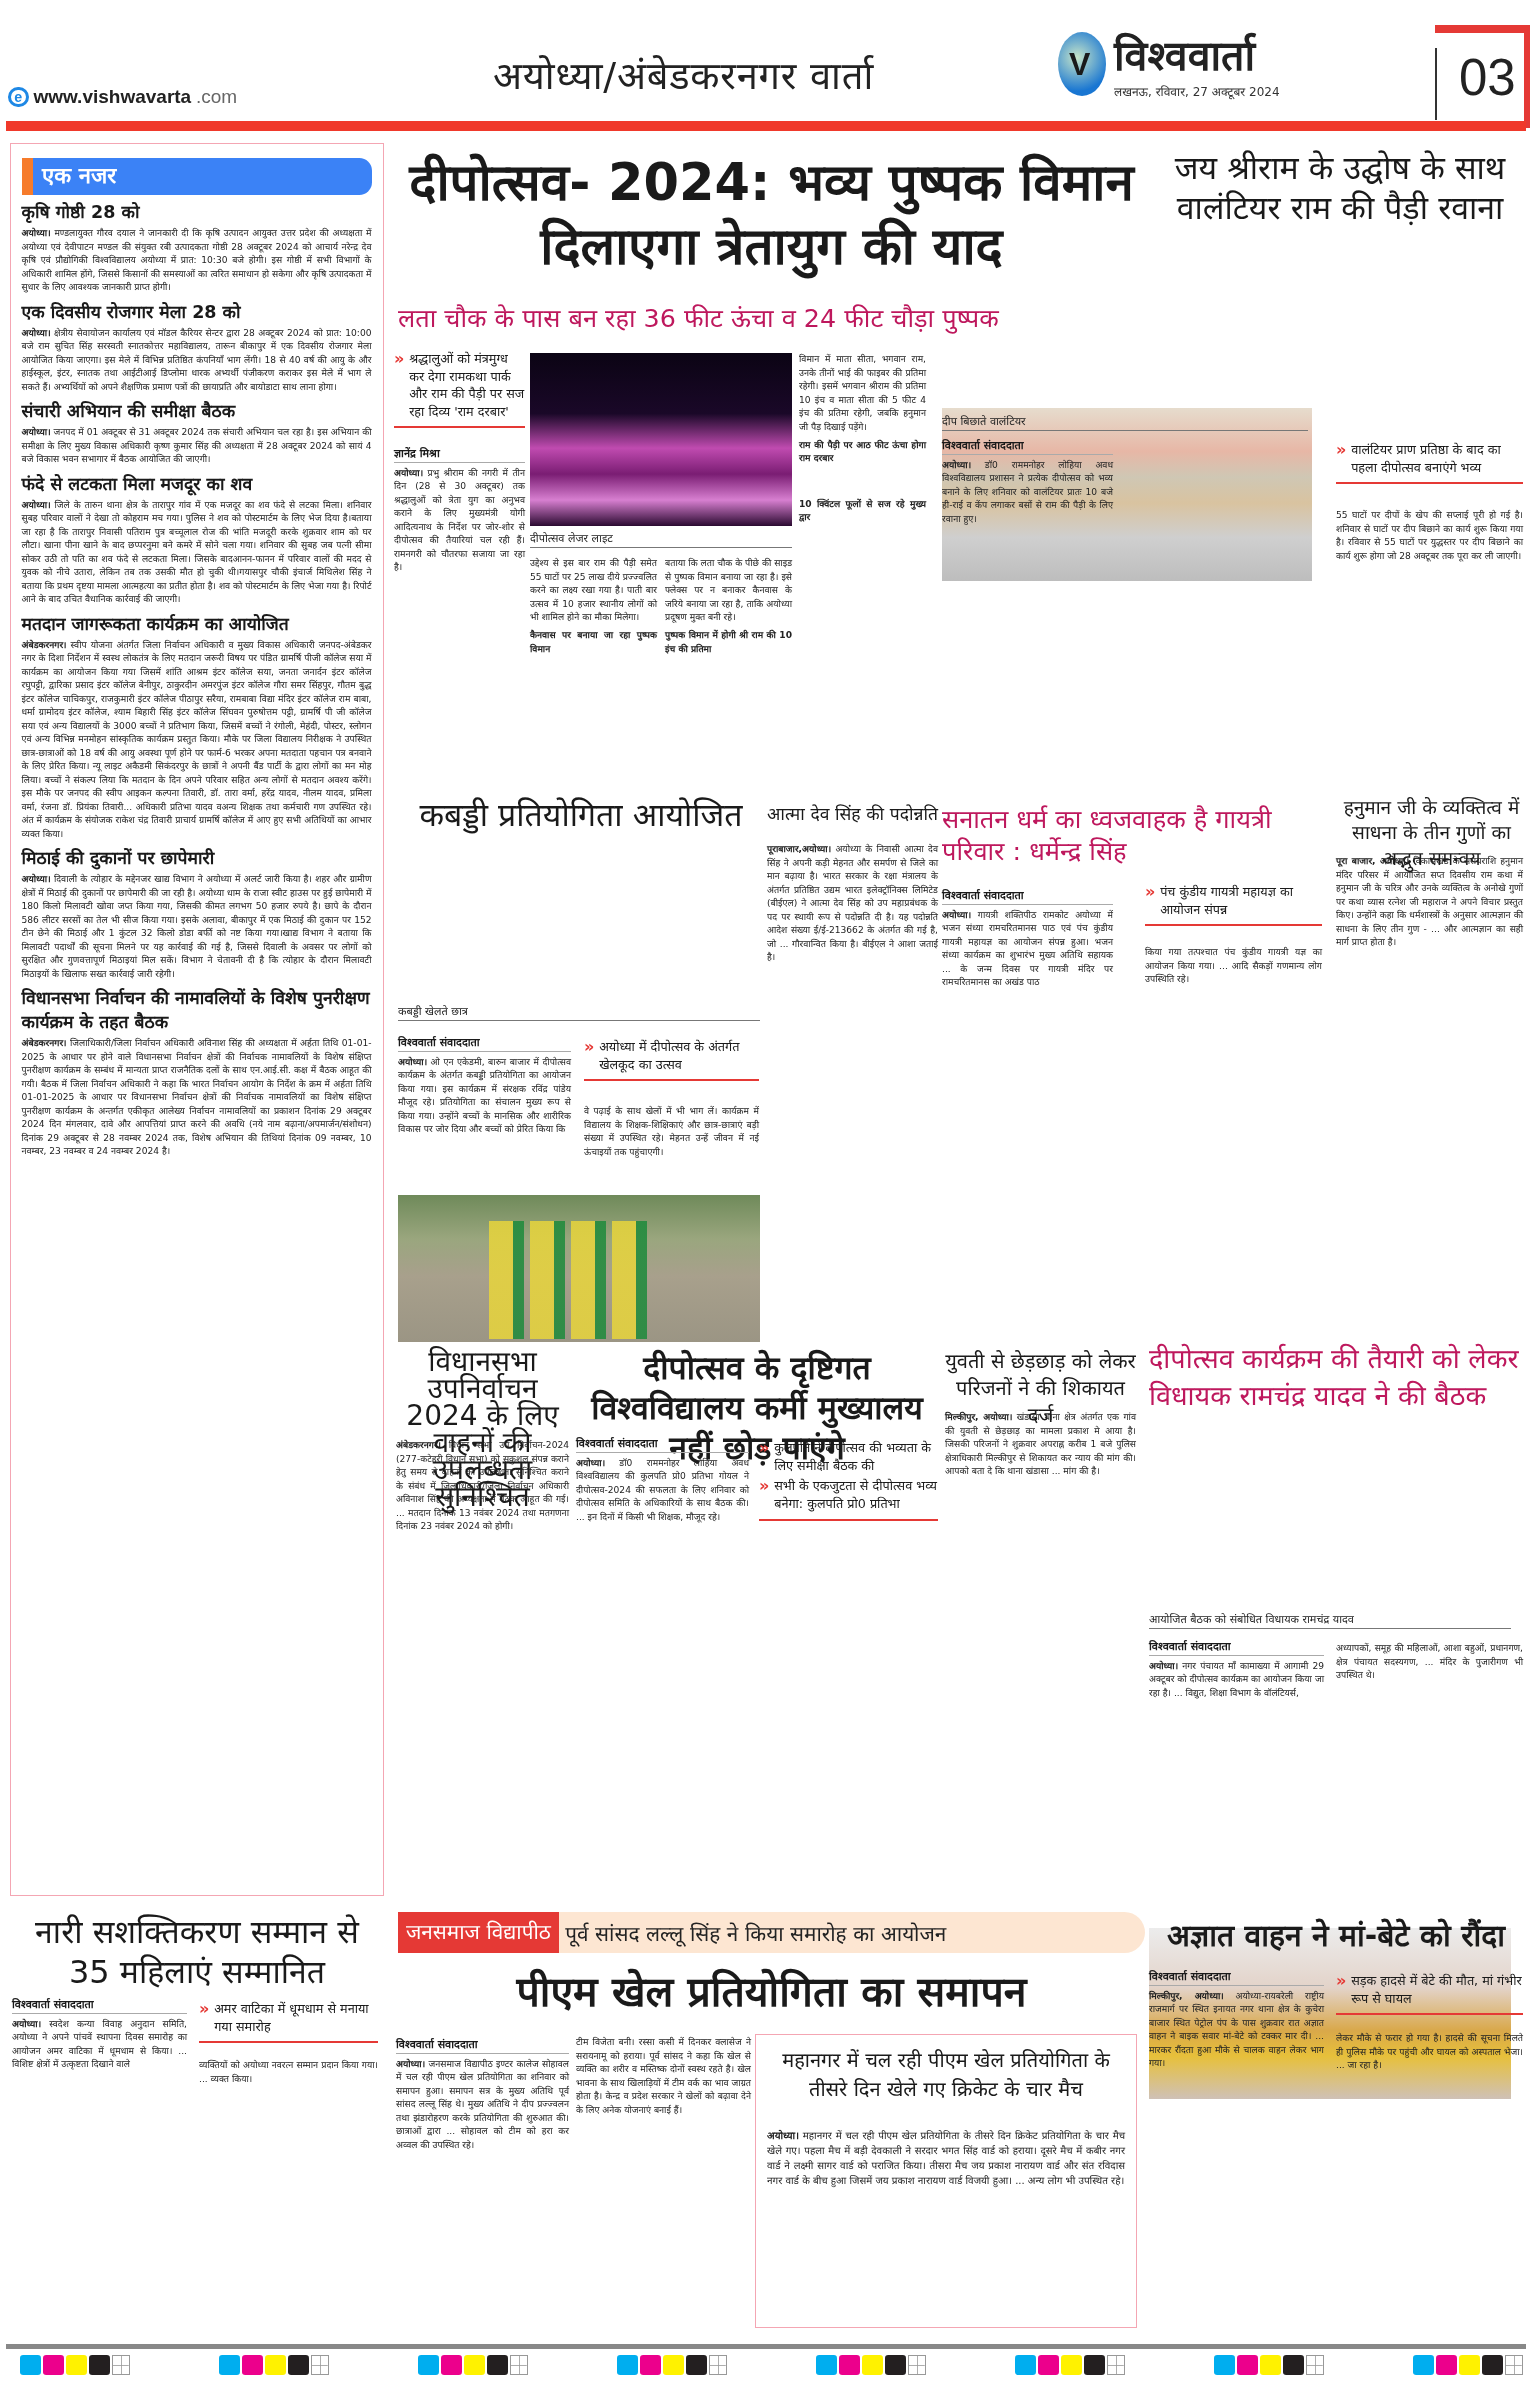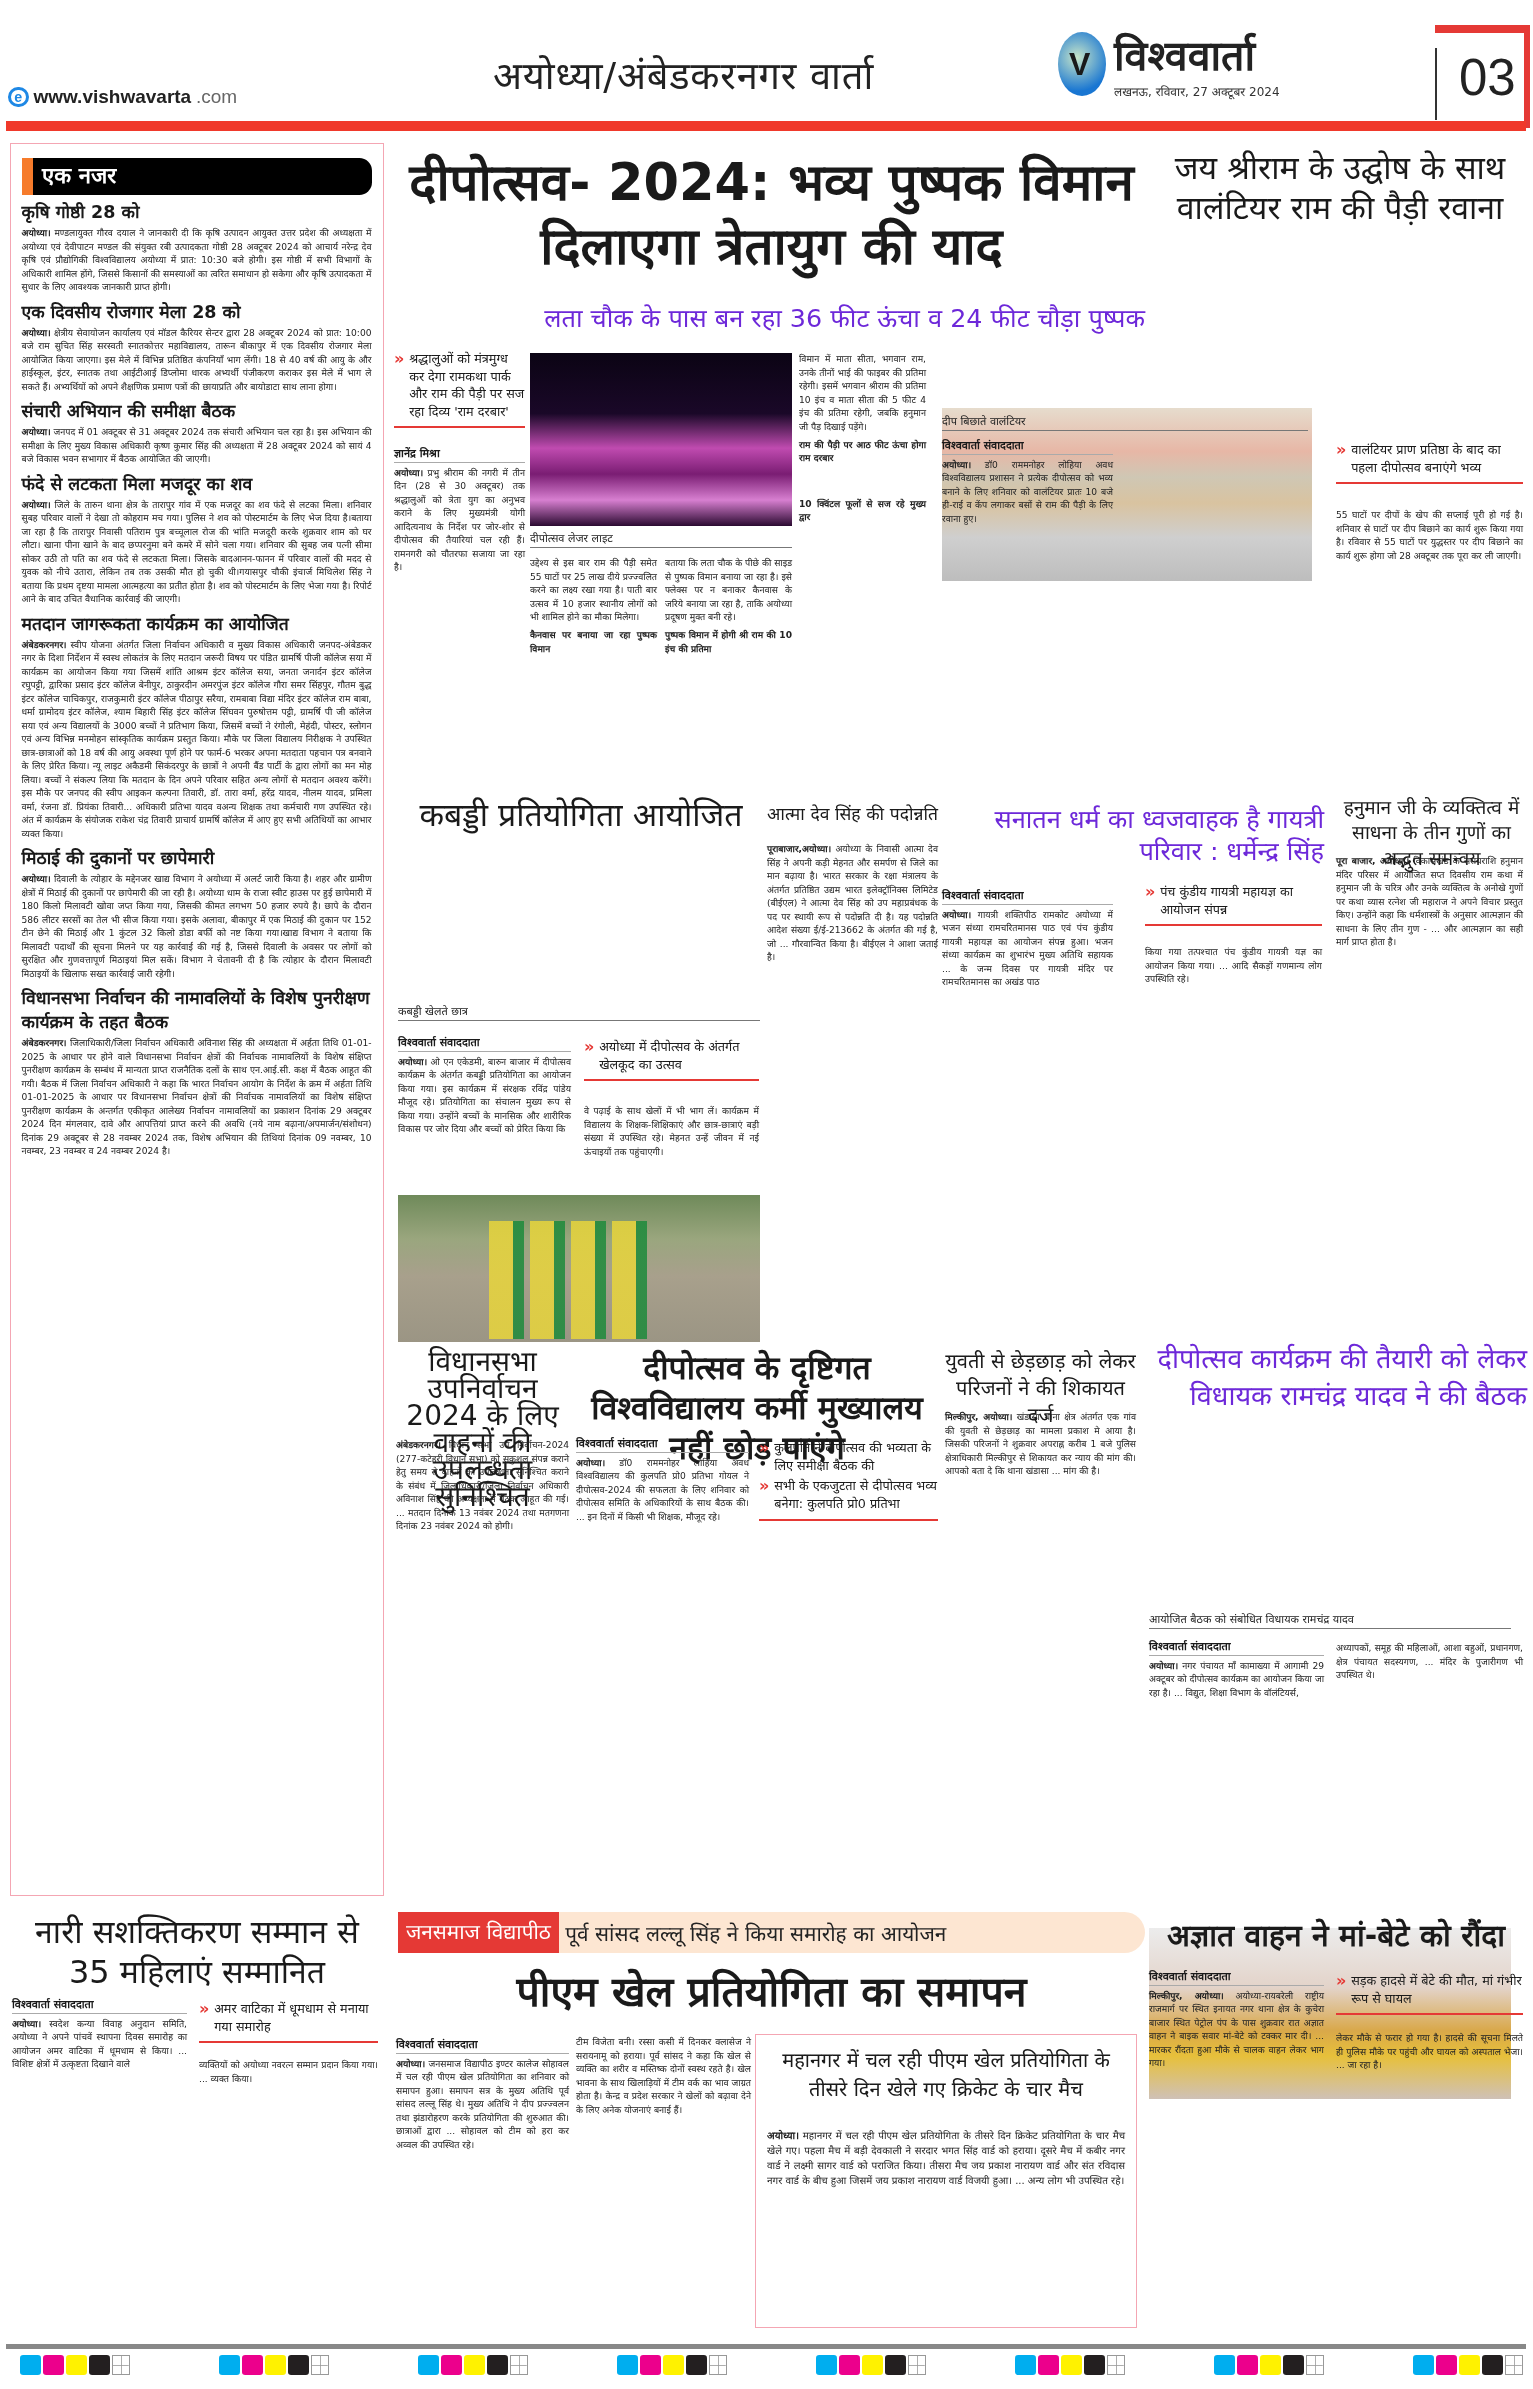--- a/index.html
+++ b/index.html
@@ -19,30 +19,30 @@
   .page-num { left: 1435px; top: 25.4px; width: 95px; height: 103px; border-top: 8px solid #e53935; border-right: 6.4px solid #e53935; }
   .page-num span { position: absolute; left: 24px; top: 14.3px; font-size: 51px; font-family: "Liberation Sans", sans-serif; color: #222; }
   .page-num::before { content: ""; position: absolute; left: 0; top: 14.3px; width: 1.6px; height: 72px; background: #333; }
   .red-bar { left: 6.4px; top: 121px; width: 1520px; height: 9.5px; background: #f0392b; }
 
   
   .body-text { font-size: 9.1px; line-height: 13.5px; color: #222; text-align: justify; }
   .body-text b { font-weight: bold; }
   .hl-xl { font-size: 51px; font-weight: bold; line-height: 64px; text-align: center; color: #1a1a1a; }
   .hl-lg { font-size: 32px; line-height: 40px; text-align: center; color: #1a1a1a; }
-  .hl-md { font-size: 25.4px; line-height: 32px; text-align: right; color: #6d28d9; }
+  .hl-md { font-size: 25.4px; line-height: 32px; text-align: left; color: #be185d; }
   .hl-sm { font-size: 17.5px; line-height: 22px; color: #1a1a1a; }
   .byline { font-size: 11px; font-weight: bold; border-bottom: 1.6px solid #aaa; padding-bottom: 2.4px; margin-bottom: 3.2px; }
   .caption { font-size: 11px; border-bottom: 1.6px solid #777; padding-bottom: 2.4px; color: #222; }
   .pull { display: flex; gap: 4.8px; font-size: 12.7px; line-height: 17.5px; border-bottom: 2.4px solid #e53935; padding-bottom: 6.4px; }
   .pull .chev { color: #e53935; font-weight: bold; font-size: 16px; }
 
   
   .left-box { left: 9.5px; top: 143px; width: 374px; height: 1753px; border: 1.6px solid #f4a6b3; padding: 14.3px 11px; }
-  .ek-najar { height: 37px; background: #000000; border-left: 11px solid #f67b2b; border-radius: 0 12.7px 12.7px 0; color: #fff; font-size: 22px; font-weight: bold; padding-left: 9.5px; line-height: 35px; margin-bottom: 4.8px; }
+  .ek-najar { height: 37px; background: #3b82f6; border-left: 11px solid #f67b2b; border-radius: 0 12.7px 12.7px 0; color: #fff; font-size: 22px; font-weight: bold; padding-left: 9.5px; line-height: 35px; margin-bottom: 4.8px; }
   .brief h3 { font-size: 17.5px; line-height: 24px; font-weight: bold; margin: 4.8px 0 3.2px; }
   .brief p { font-size: 9.1px; line-height: 13.5px; }
 
   
   .photo { background: #777; position: relative; overflow: hidden; }
   .ph-night { background: linear-gradient(180deg, #0b0414 0%, #1a0828 35%, #c04bb0 55%, #7a1d73 70%, #d77fd0 85%, #2a0a30 100%); }
   .ph-ghat { background: linear-gradient(180deg, #e6dccd 0%, #e7b7a6 25%, #cfc7b4 40%, #d9c3a0 55%, #cfcfcf 75%, #bdbdbd 100%); }
   .ph-kabaddi { background: linear-gradient(180deg, #6f8a5a 0%, #9aa67e 30%, #a8a08c 55%, #9b9584 100%); }
   .ph-meeting { background: linear-gradient(180deg, #ececec 0%, #e3d3c9 35%, #d9a84a 60%, #e7c03a 75%, #cfc1b7 100%); }
   .ph-kabaddi .figs { position: absolute; left: 25%; top: 18%; width: 45%; height: 80%; background: repeating-linear-gradient(90deg, #e8d53b 0 24px, #1d8a3b 24px 35px, transparent 35px 41px); opacity: .85; }

